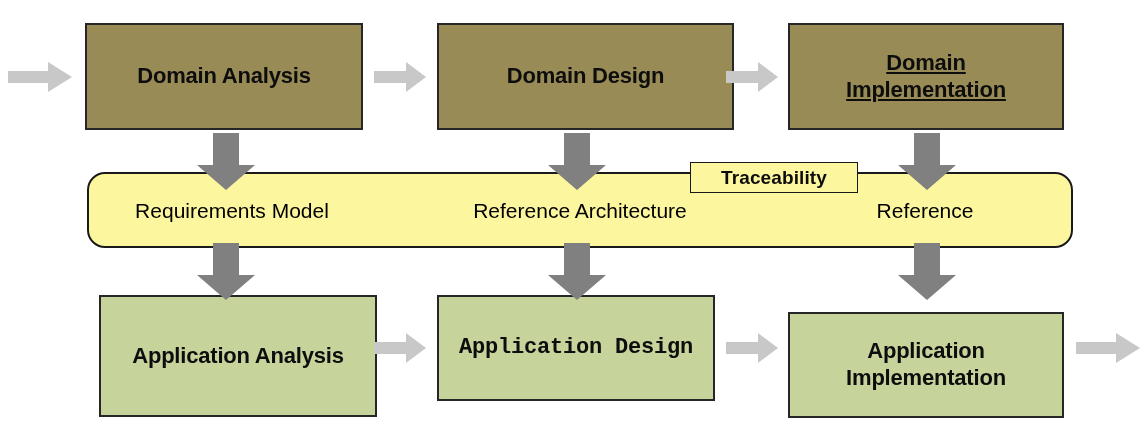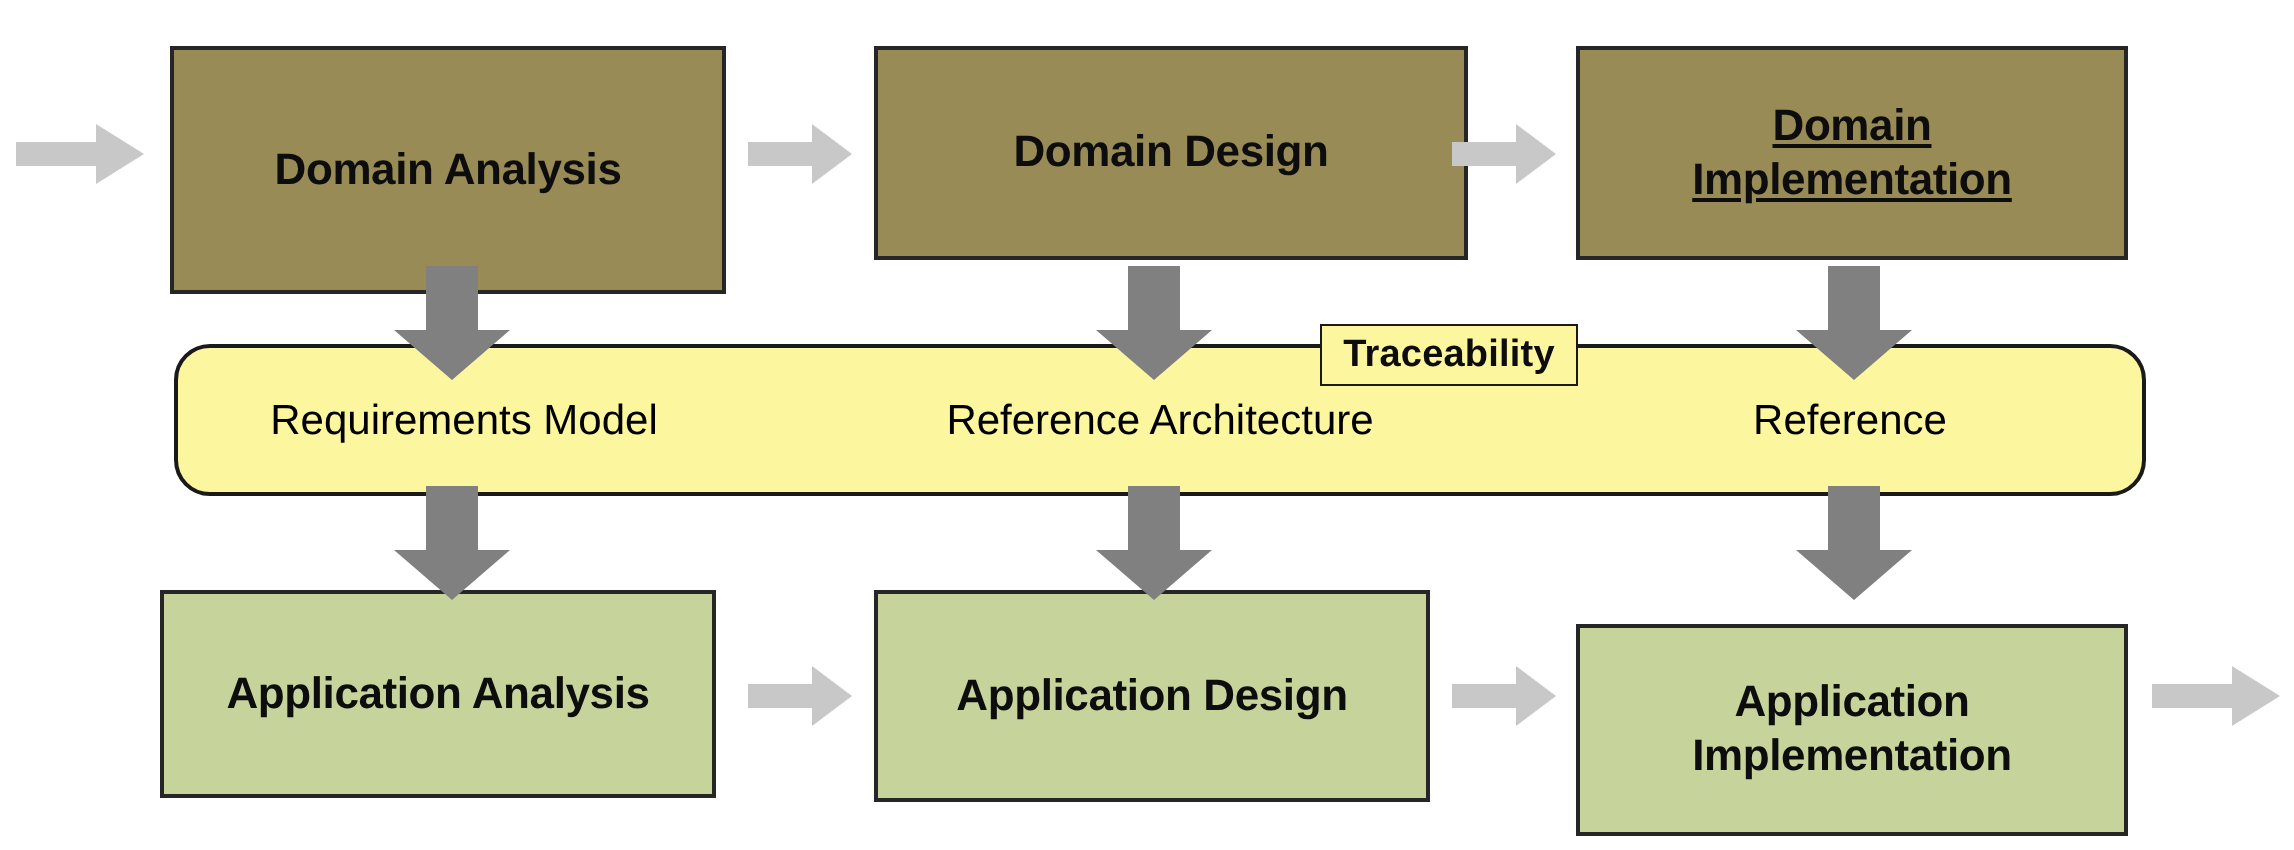--- a/index.html
+++ b/index.html
@@ -134,58 +134,58 @@
       <path d="M16,0 L42,0 L42,32 L58,32 L29,57 L0,32 L16,32 Z" fill="#808080"></path>
     </svg>
   </div>
 
   <div class="band" style="left:87px; top:172px; width:986px; height:76px;"></div>
 
   <div class="band-label" style="left:87px; top:199px; width:290px;">Requirements Model</div>
   <div class="band-label" style="left:435px; top:199px; width:290px;">Reference Architecture</div>
   <div class="band-label" style="left:800px; top:199px; width:250px;">Reference</div>
 
-  <div class="trace-box" style="left:660px; top:162px; width:129px; height:31px;">Traceability</div>
+  <div class="trace-box" style="left:690px; top:162px; width:168px; height:31px;">Traceability</div>
 
   <div class="v-arrow" style="left:197px; top:243px; width:58px; height:57px;">
     <svg width="58" height="57" viewBox="0 0 58 57">
       <path d="M16,0 L42,0 L42,32 L58,32 L29,57 L0,32 L16,32 Z" fill="#808080"></path>
     </svg>
   </div>
   <div class="v-arrow" style="left:548px; top:243px; width:58px; height:57px;">
     <svg width="58" height="57" viewBox="0 0 58 57">
       <path d="M16,0 L42,0 L42,32 L58,32 L29,57 L0,32 L16,32 Z" fill="#808080"></path>
     </svg>
   </div>
   <div class="v-arrow" style="left:898px; top:243px; width:58px; height:57px;">
     <svg width="58" height="57" viewBox="0 0 58 57">
       <path d="M16,0 L42,0 L42,32 L58,32 L29,57 L0,32 L16,32 Z" fill="#808080"></path>
     </svg>
   </div>
 
-  <div class="proc-box domain" style="left:85px; top:23px; width:278px; height:124px;">
+  <div class="proc-box domain" style="left:85px; top:23px; width:278px; height:107px;">
     <span>Domain Analysis</span>
   </div>
 
   <div class="proc-box domain" style="left:437px; top:23px; width:297px; height:107px;">
     <span>Domain Design</span>
   </div>
 
   <div class="proc-box domain" style="left:788px; top:23px; width:276px; height:107px;text-decoration:underline;">
     <span>
       <span>Domain</span><br>
       <span>Implementation</span>
     </span>
   </div>
 
-  <div class="proc-box app" style="left:80px; top:295px; width:278px; height:104px;">
+  <div class="proc-box app" style="left:99px; top:295px; width:278px; height:122px;">
     <span>Application Analysis</span>
   </div>
 
-  <div class="proc-box app" style="left:437px; top:295px; width:278px; height:106px;">
+  <div class="proc-box app" style="left:437px; top:295px; width:278px; height:106px;font-family:Liberation Mono, monospace;">
     <span>Application Design</span>
   </div>
 
   <div class="proc-box app" style="left:788px; top:312px; width:276px; height:106px;">
     <span>
       <span>Application</span><br>
       <span>Implementation</span>
     </span>
   </div>
 

